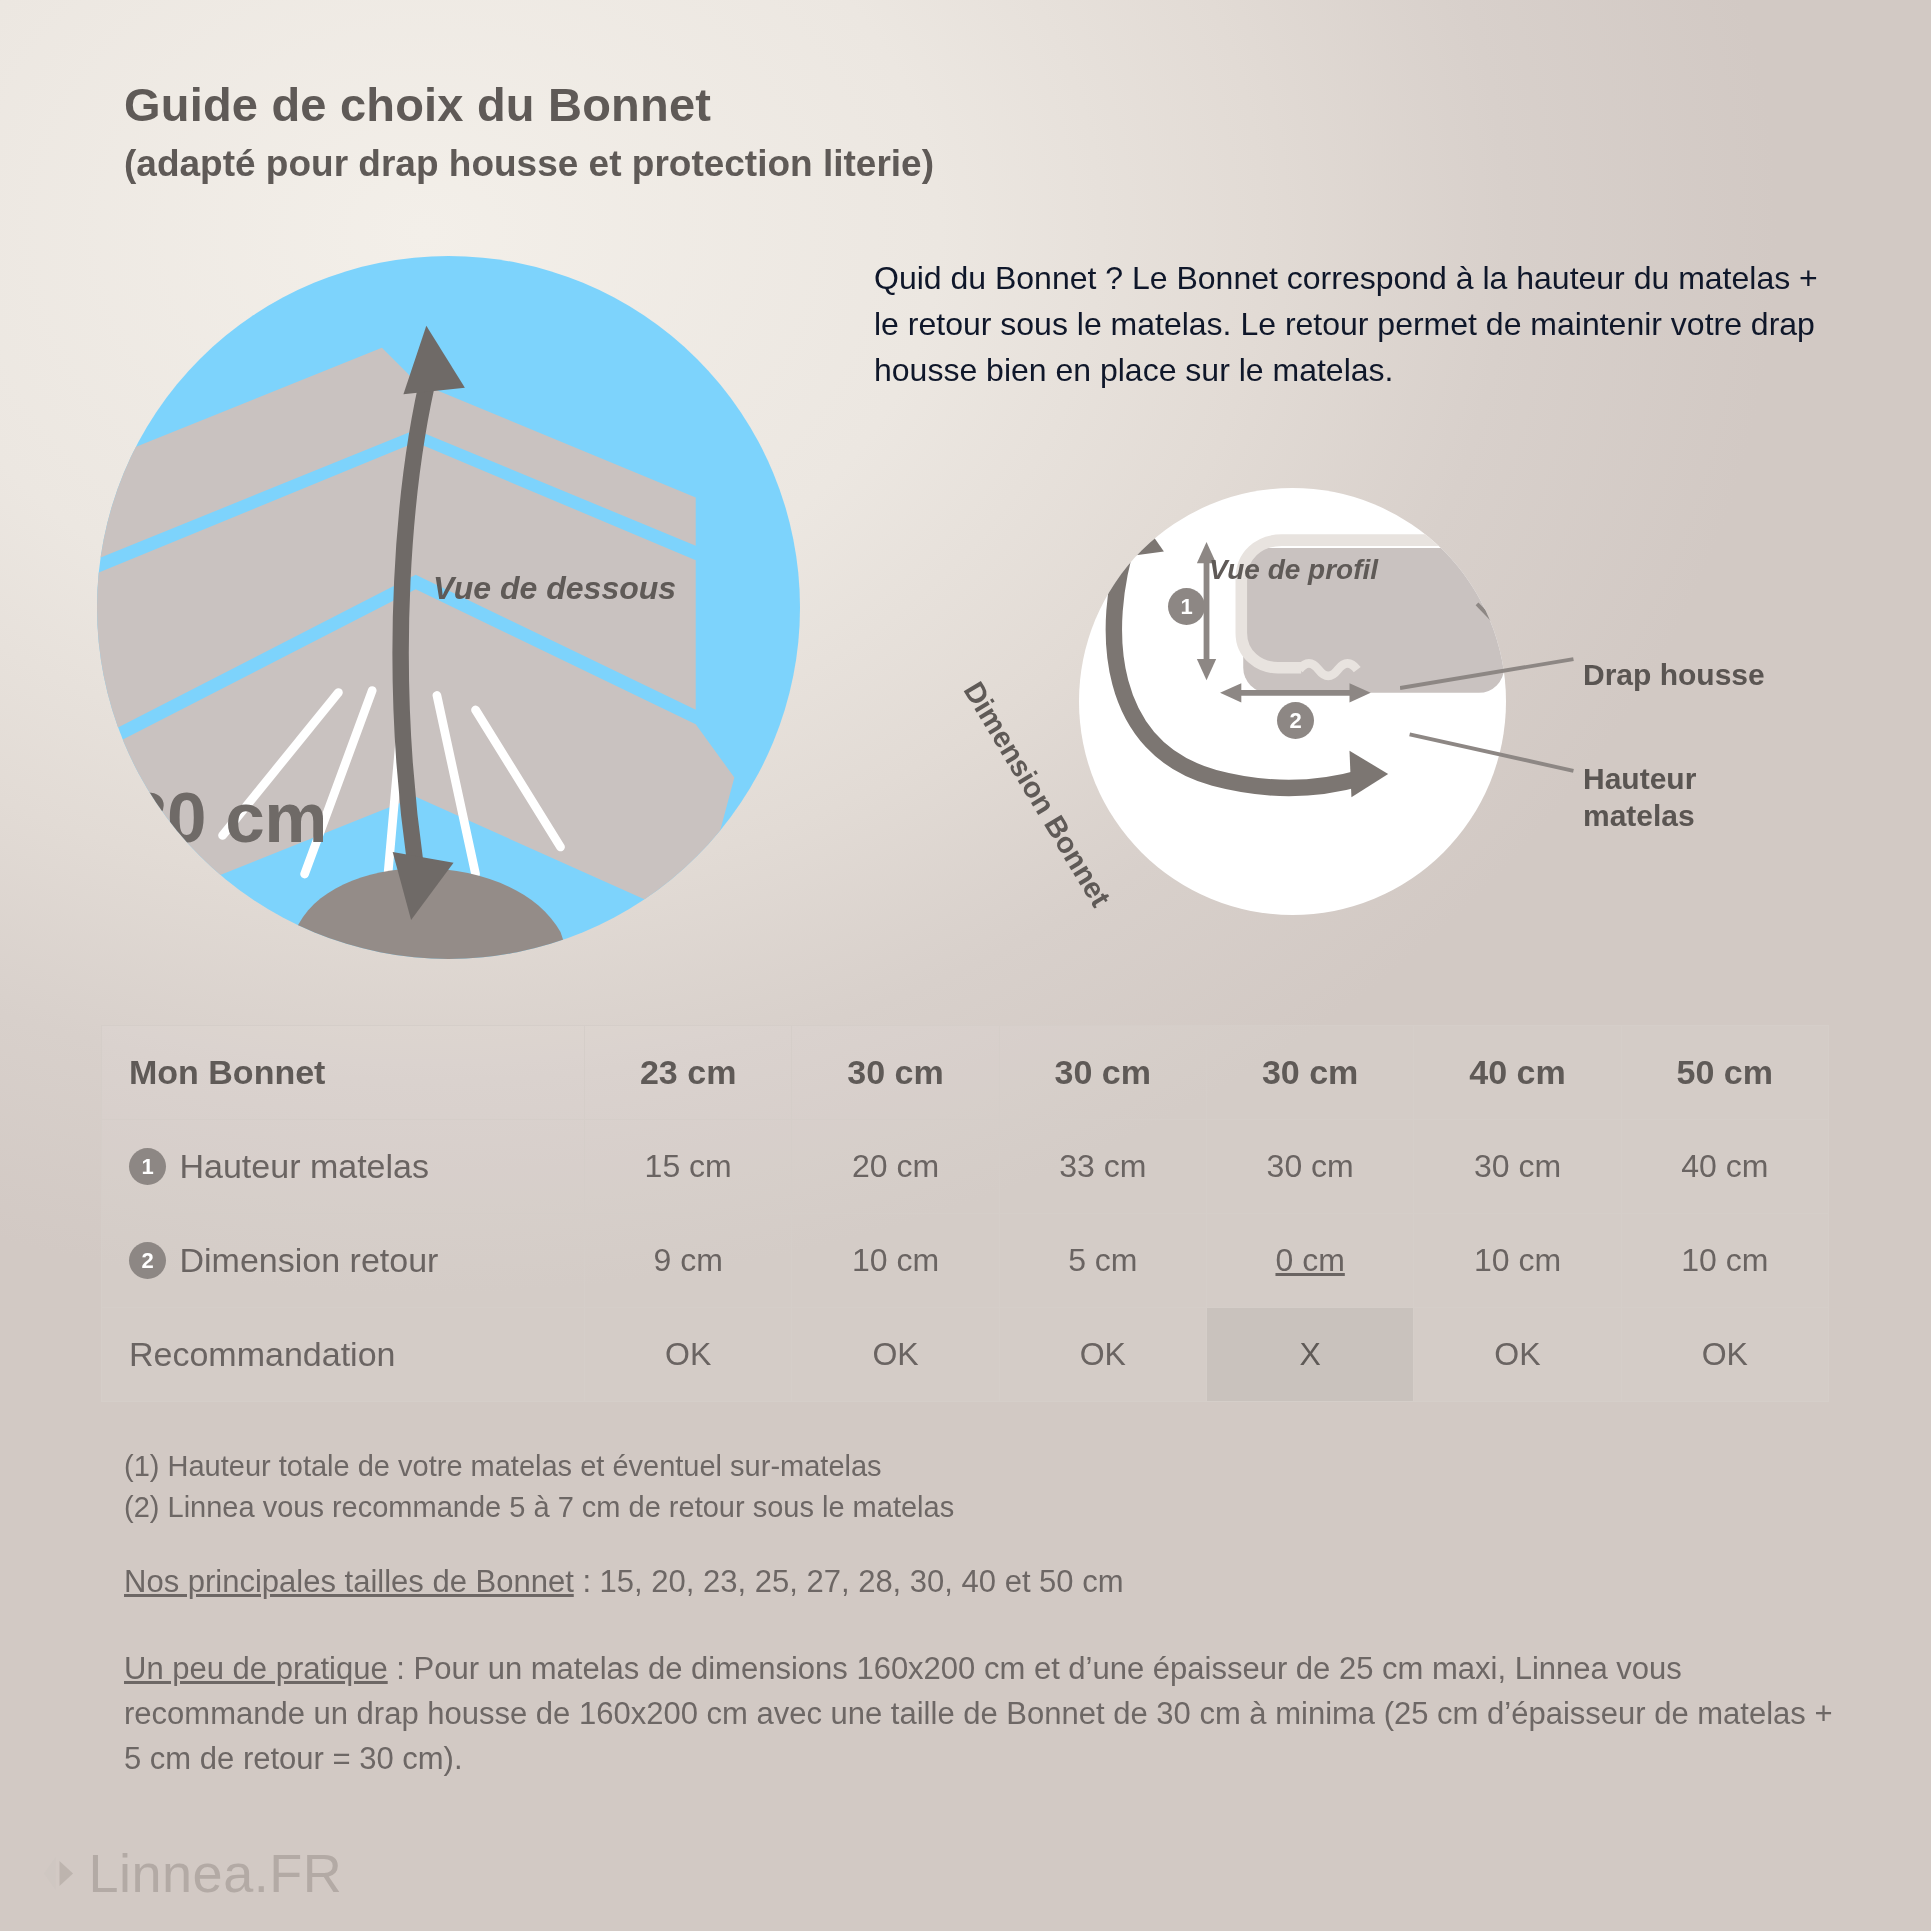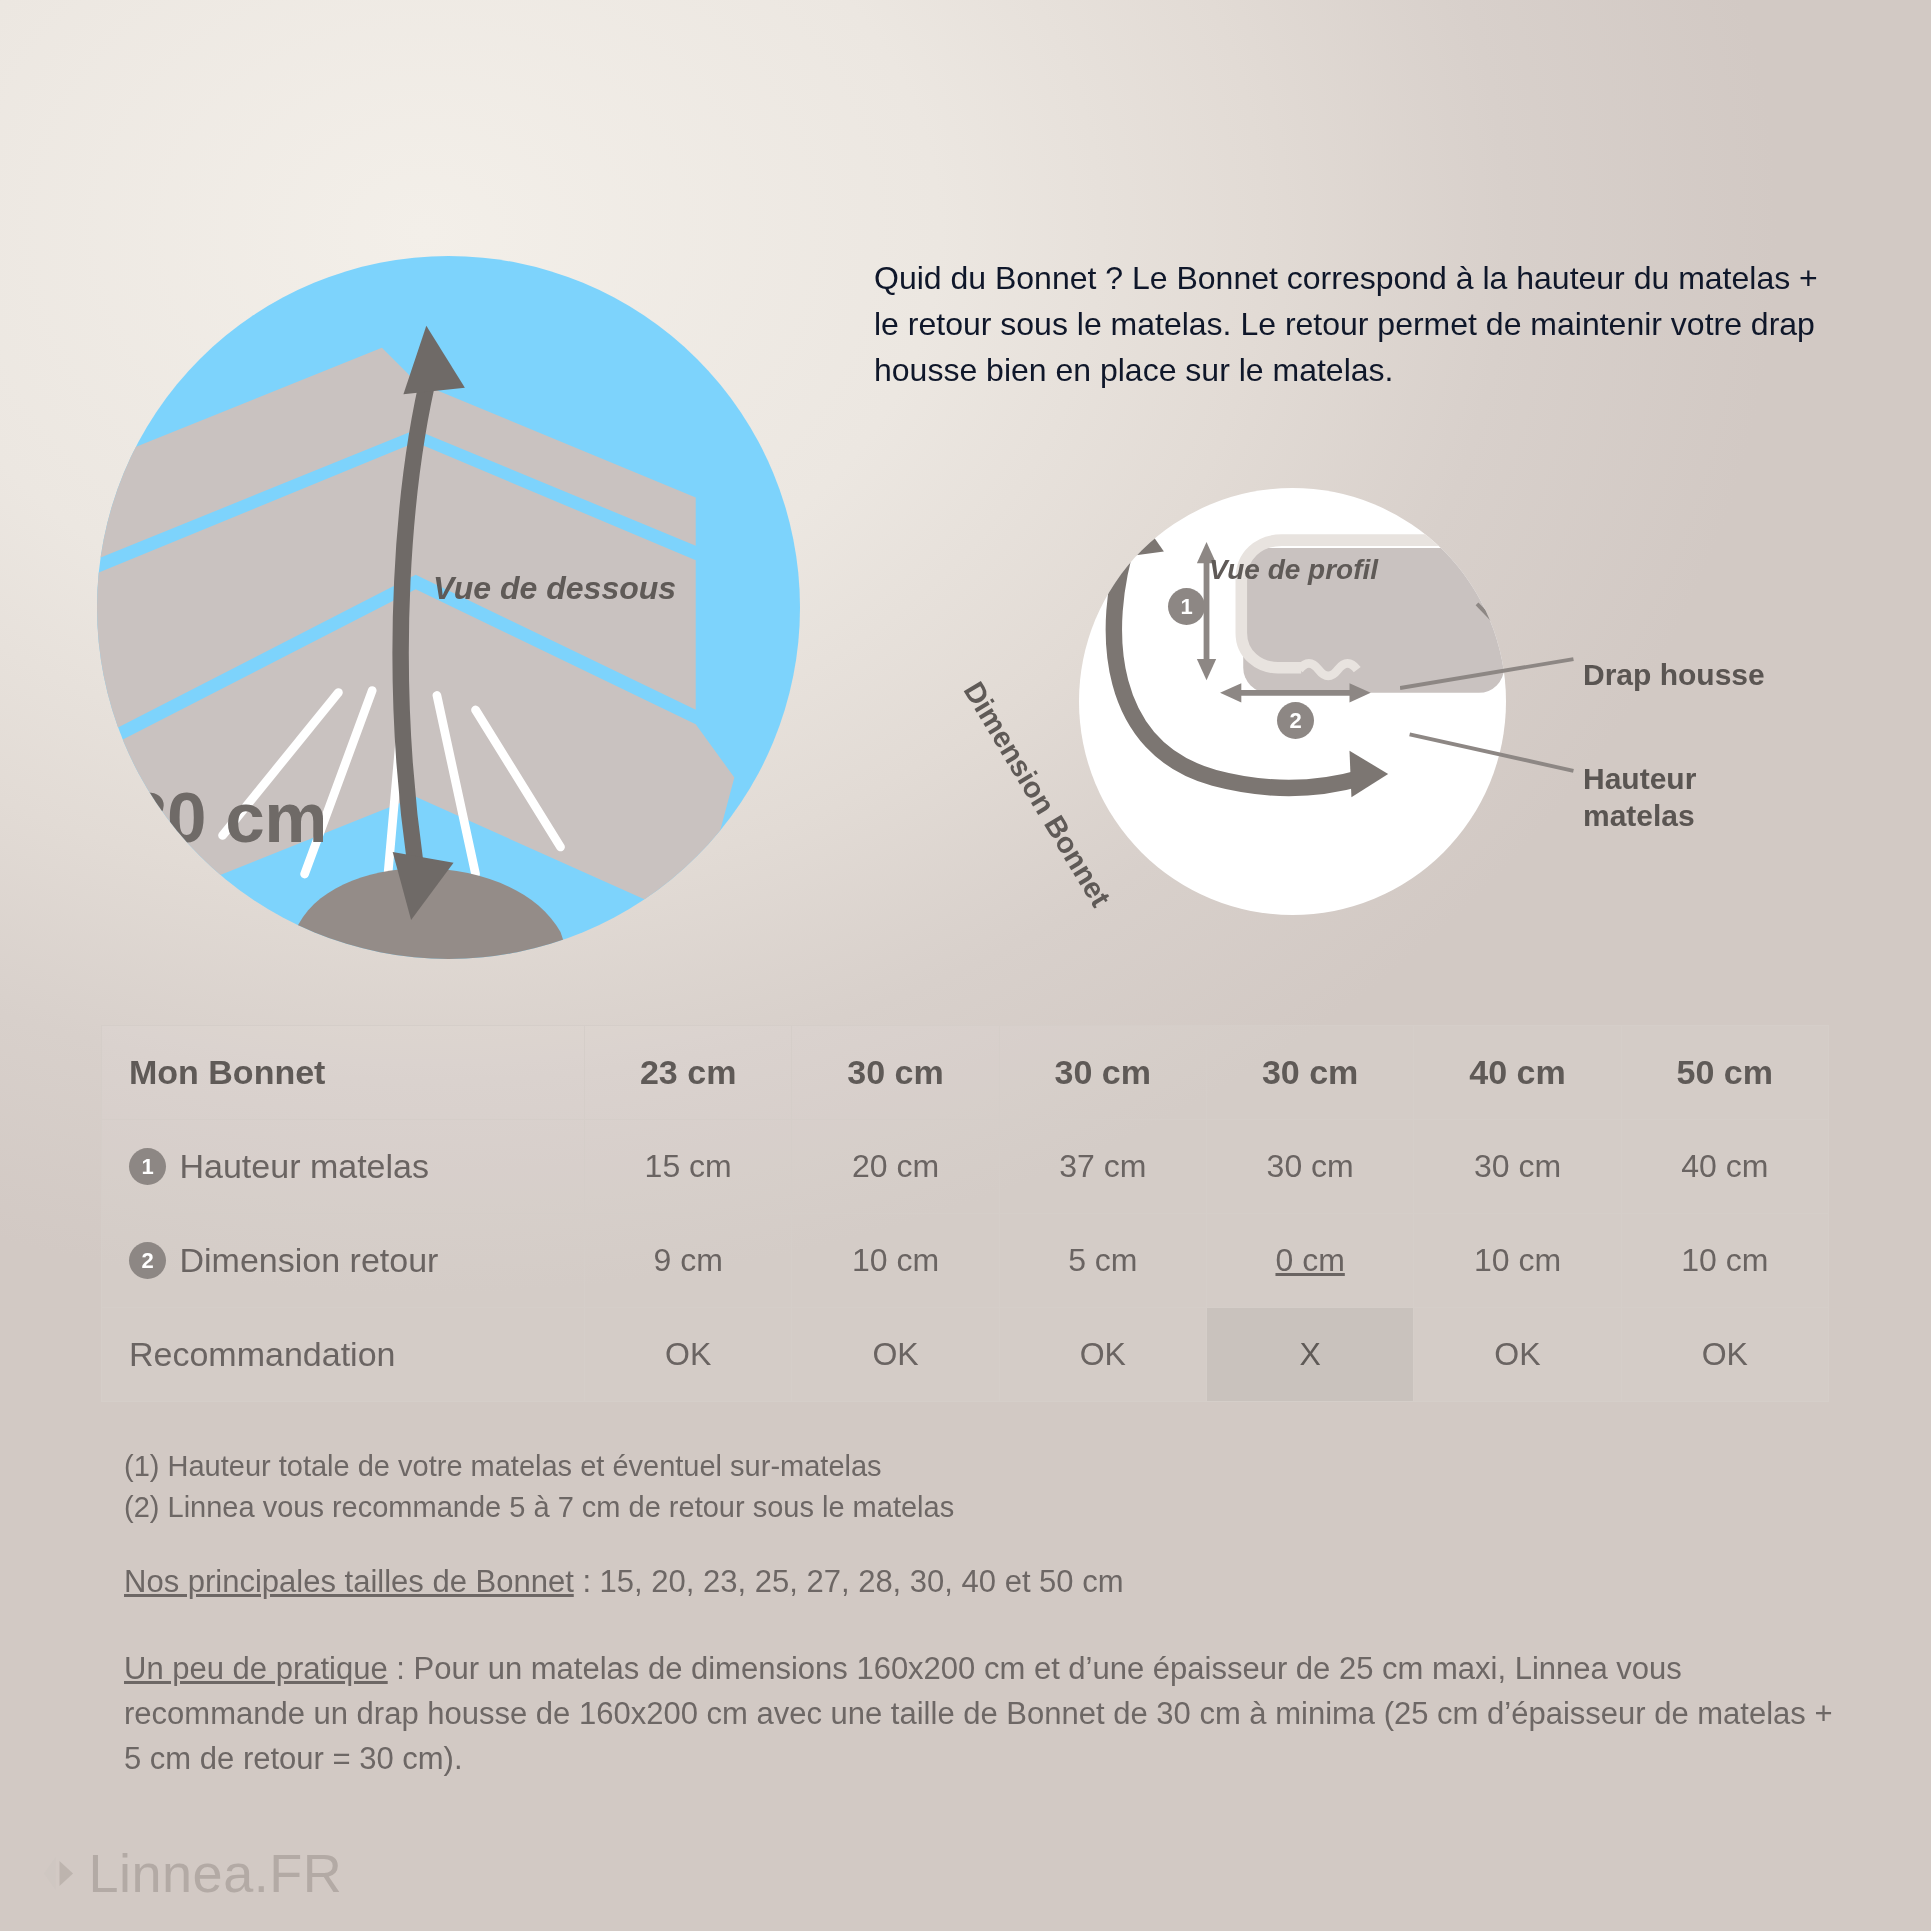--- a/index.html
+++ b/index.html
@@ -126,20 +126,24 @@
   .logo-text{
     font-size:54px;color:#b3aaa5;letter-spacing:0.5px;
   }
   .logo-mark{width:33px;height:37px;position:relative;}
 </style>
 </head>
 <body>
 
 <div class="page">
 
+  <div class="title-block">
+    <div class="title">Guide de choix du Bonnet</div>
+    <div class="subtitle">(adapté pour drap housse et protection literie)</div>
+  </div>
 
   <div class="intro">Quid du Bonnet ? Le Bonnet correspond à la hauteur du matelas + le retour sous le matelas. Le retour permet de maintenir votre drap housse bien en place sur le matelas.</div>
 
   <div class="circle-main">
     <svg width="703" height="703" viewBox="0 0 728 728">
 
       <path d="M -40 230 L 295 95 L 330 130 L 620 250 L 620 300 L 330 180 L -40 330 Z" fill="#c9c2c0"></path>
 
       <path d="M -40 345 L 330 193 L 620 315 L 620 470 L 330 330 L -40 520 Z" fill="#c9c2c0"></path>
 
@@ -235,21 +239,21 @@
       <tbody>
         <tr>
           <td class="first">
             <span class="rowlabel">
               <span class="badge">1</span>
               <span>Hauteur matelas</span>
             </span>
           </td>
           <td>15 cm</td>
           <td>20 cm</td>
-          <td>37 cm</td>
+          <td>33 cm</td>
           <td>30 cm</td>
           <td>30 cm</td>
           <td>40 cm</td>
         </tr>
         <tr>
           <td class="first">
             <span class="rowlabel">
               <span class="badge">2</span>
               <span>Dimension retour</span>
             </span>

